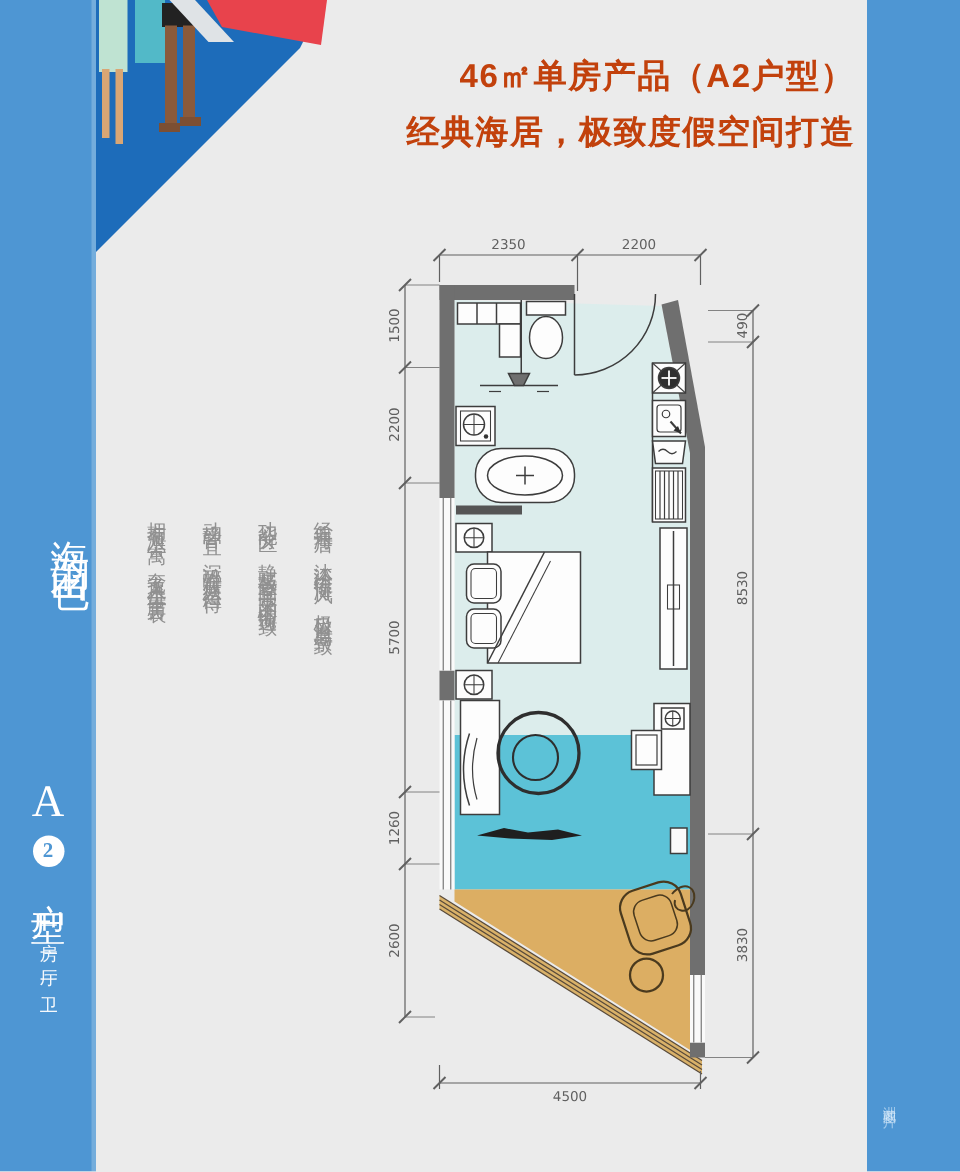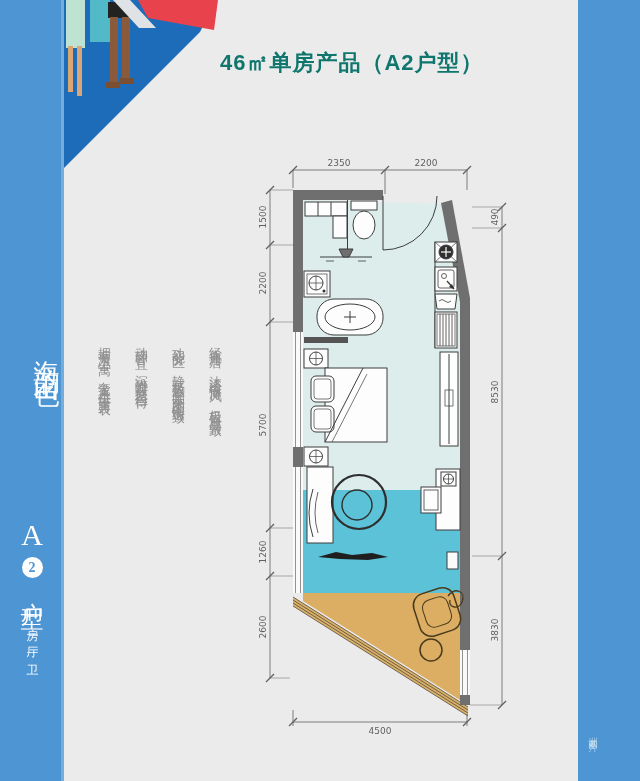--- a/index.html
+++ b/index.html
@@ -6,22 +6,22 @@
   body{width:640px;height:781px;position:relative;overflow:hidden;
        background:#ebebeb;font-family:"Liberation Sans",sans-serif;}
   .page{position:absolute;inset:0;width:640px;height:781px;background:#ebebeb;}
 
   
   .bar-left{position:absolute;left:0;top:0;width:64px;height:781px;background:#4e96d3;
             border-right:3px solid rgba(255,255,255,.22);box-sizing:border-box;}
   .bar-right{position:absolute;left:578px;top:0;width:62px;height:781px;background:#4e96d3;}
 
   
-  .header{position:absolute;top:44px;left:220px;right:70px;
-          color:#0f766e;font-size:22px;line-height:37px;letter-spacing:1px;font-weight:600;}
+  .header{position:absolute;top:32px;left:220px;right:70px;text-align:right;
+          color:#c2410c;font-size:22px;line-height:37px;letter-spacing:1px;font-weight:600;}
 
   
   .desc{position:absolute;top:337px;left:80px;height:285px;
         writing-mode:vertical-rl;text-orientation:upright;
         font-family:"Liberation Serif",serif;color:#909090;font-size:13px;
         letter-spacing:3px;}
   .desc p{margin:0 0 0 12px;line-height:25px;}
 
   
   .side-title{position:absolute;top:340px;left:0;width:64px;display:flex;justify-content:center;
@@ -64,20 +64,21 @@
     <rect x="58" y="17" width="8" height="62" fill="#8a5a3b"></rect>
     <rect x="42" y="82" width="14" height="6" fill="#7c4f33"></rect>
     <rect x="56" y="78" width="14" height="6" fill="#7c4f33"></rect>
 
     <polygon points="49,0 66,0 92,28 75,28" fill="#dfe3e6"></polygon>
     <polygon points="74,0 154,0 150,30 84,18" fill="#e8434c"></polygon>
   </svg>
 
   <div class="header">
     <div>46㎡单房产品（A2户型）</div>
+    <div>经典海居，极致度假空间打造</div>
   </div>
 
   <div class="desc">
     <p>经典海居，沐浴徐徐海风，极目海岛景致</p>
     <p>功能分区，静享极致空间带来的闲情逸致</p>
     <p>动静皆宜，沉醉海居悠然自得</p>
     <p>拥有海上公寓，奢逸人生毋庸言表</p>
   </div>
 
   <div class="side-title">海韵山色</div>

